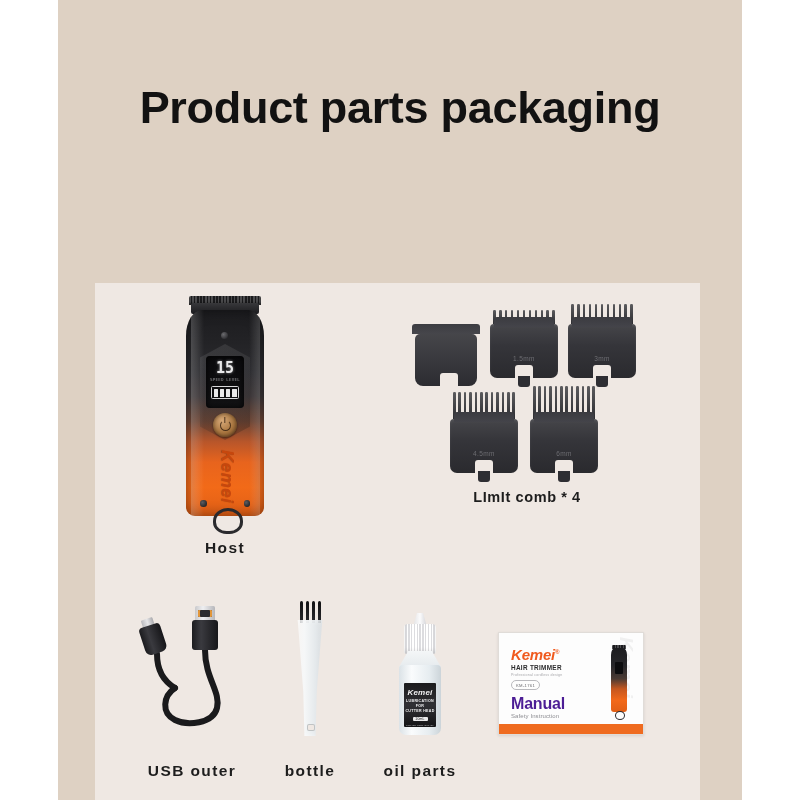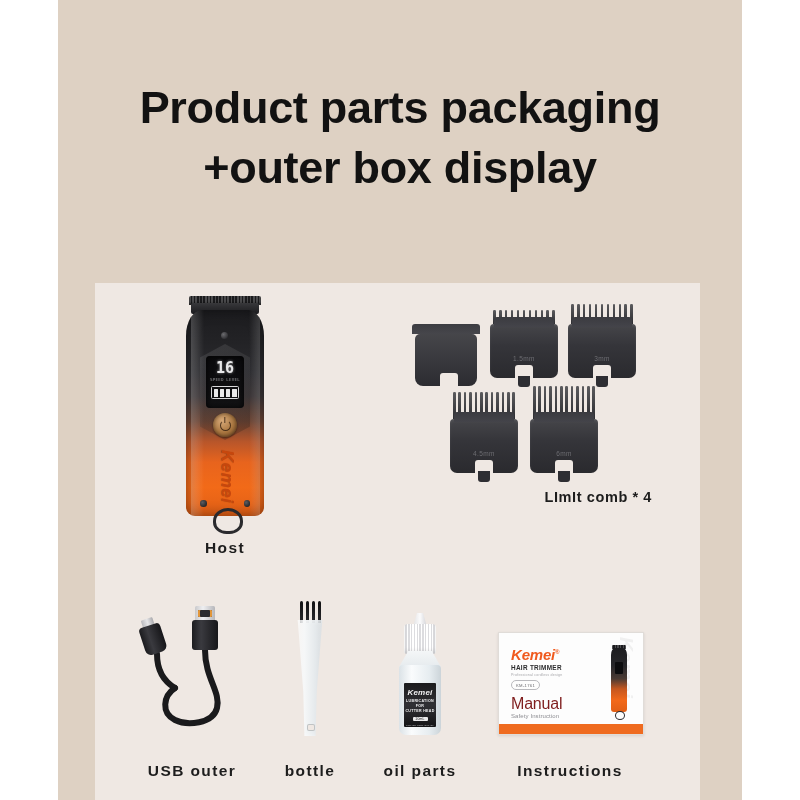--- a/index.html
+++ b/index.html
@@ -595,23 +595,23 @@
     border: 0.6px solid #b9b9bd;
     border-radius: 6px;
     color: #6d6d72;
     font-size: 4.2px;
     letter-spacing: .3px;
   }
   .manual-title {
     position: absolute;
     left: 12px;
     top: 62px;
-    color: #7f1d1d;
+    color: #4c1d95;
     font-size: 16px;
-    font-weight: 400;
+    font-weight: 700;
     letter-spacing: -.2px;
     text-align: center;
   }
   .manual-title2 {
     position: absolute;
     left: 12px;
     top: 80px;
     color: #8d8d92;
     font-size: 6px;
     letter-spacing: .1px;
@@ -676,38 +676,37 @@
 </style>
 </head>
 <body>
 
 <div id="page">
 
   <div class="backdrop"></div>
 
   <div class="title-block">
     <span class="title-line">Product parts packaging</span>
-    <span class="title-line">+outer box display</span>
   </div>
 
   <div class="panel"></div>
 
   <div class="host-wrap">
     <div class="blade-head">
       <div class="blade-top"></div>
       <div class="blade-base"></div>
     </div>
     <div class="body-shell">
       <div class="shell-shine-l"></div>
       <div class="shell-shine-r"></div>
       <div class="shell-facet"></div>
       <div class="neck-screw"></div>
 
       <div class="lcd">
-        <div class="lcd-digits">16</div>
+        <div class="lcd-digits">15</div>
         <div class="lcd-sub">SPEED LEVEL</div>
         <div class="lcd-bars">
           <div class="lcd-bar"></div>
           <div class="lcd-bar"></div>
           <div class="lcd-bar"></div>
           <div class="lcd-bar"></div>
         </div>
       </div>
 
       <div class="power-btn">
@@ -808,21 +807,21 @@
         <span class="tooth" style="height:33px"></span>
           <span class="tooth" style="height:33px"></span>
       </div>
       <div class="comb-body">
         <div class="comb-size">6mm</div>
         <div class="comb-notch"></div>
       </div>
     </div>
   </div>
 
-  <div class="caption small" style="left:402px; top:487px; width:250px;text-align:right;">
+  <div class="caption small" style="left:402px; top:487px; width:250px;">
     <span>LImIt comb * 4</span><br>
   </div>
 
   <div class="usb-wrap">
     <svg class="cable-svg" viewBox="0 0 115 140">
       <path d="M70 54 C70 82, 86 96, 82 112 C78 128, 52 130, 40 124 C26 117, 28 100, 40 92" stroke="#1a1a1c" stroke-width="6" fill="none" stroke-linecap="round"></path>
       <path d="M22 58 C22 76, 30 86, 40 92" stroke="#1a1a1c" stroke-width="6" fill="none" stroke-linecap="round"></path>
     </svg>
     <div class="usb-a">
       <div class="usb-a-metal"></div>
@@ -884,15 +883,14 @@
       <div class="mt-head"></div>
       <div class="mt-body">
         <div class="mt-lcd"></div>
       </div>
       <div class="mt-loop"></div>
     </div>
 
     <div class="manual-bar"></div>
   </div>
 
-  <div class="caption" style="left:498px; top:762px; width:144px;">Instructions</div>
 
 </div>
 
 </body></html>

